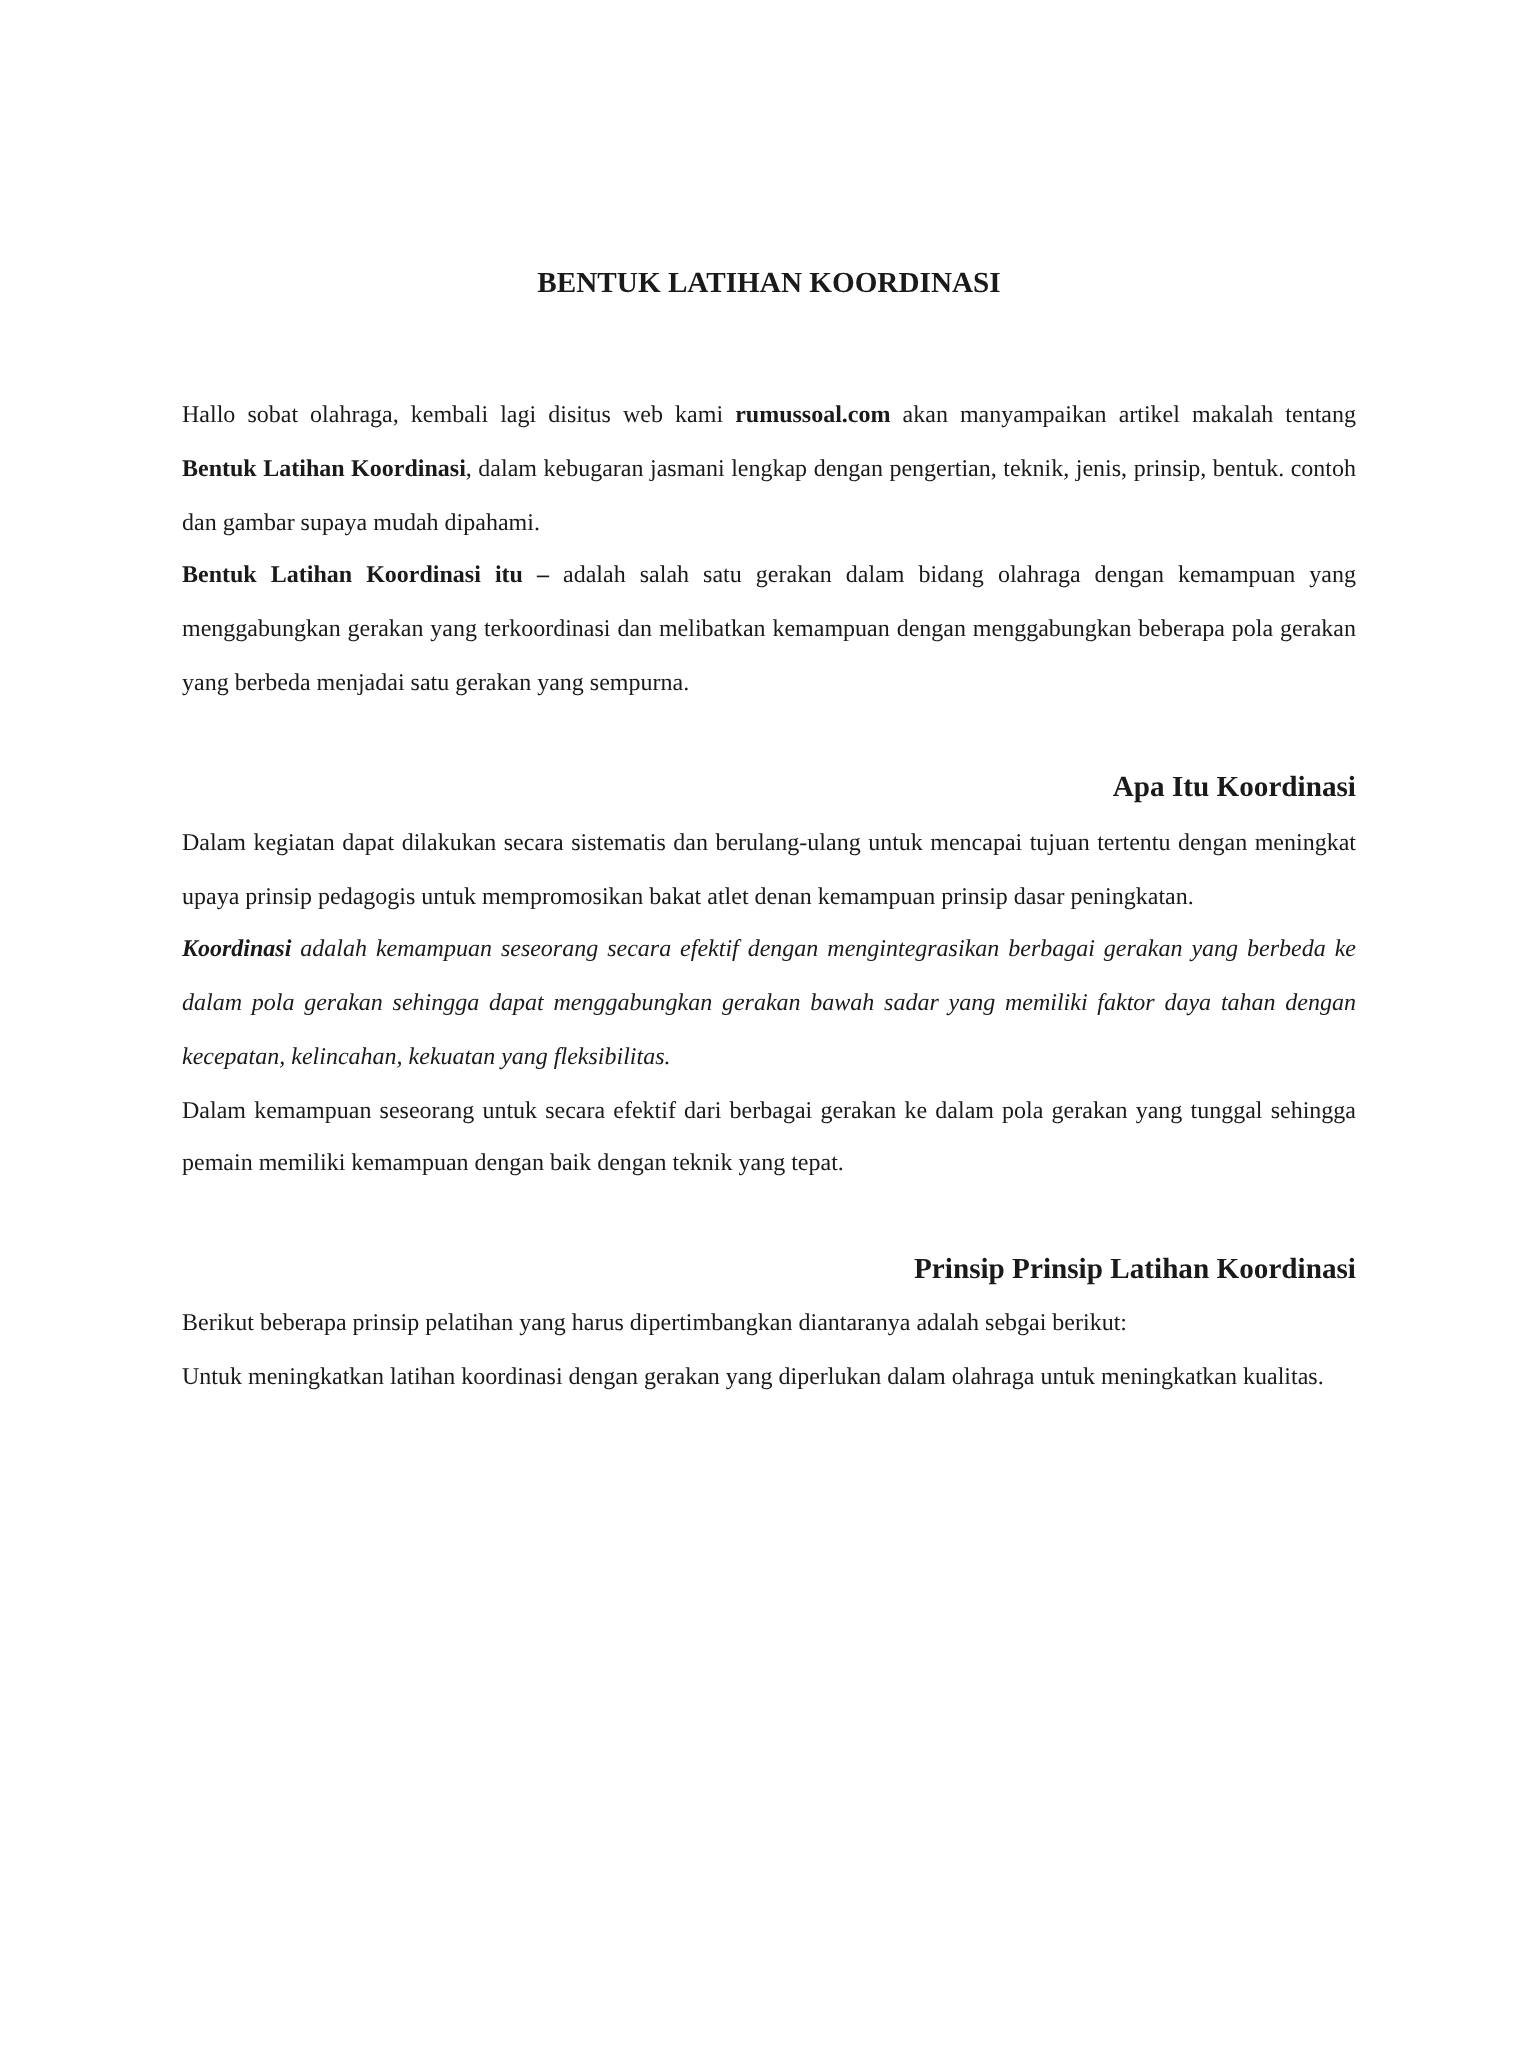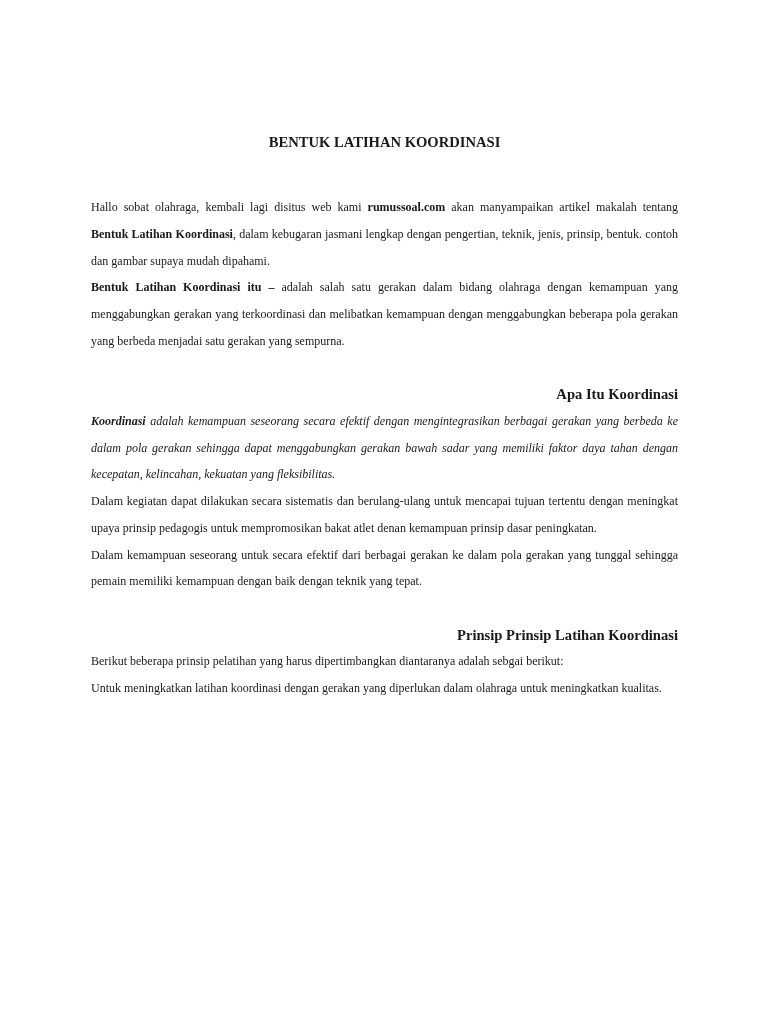--- a/index.html
+++ b/index.html
@@ -69,23 +69,23 @@
     <div class="gap" style="height:12px"></div>
 
     <p class="p"><span>Hallo sobat olahraga, kembali lagi disitus web kami </span><b>rumussoal.com</b><span> akan manyampaikan artikel makalah tentang </span><b>Bentuk Latihan Koordinasi</b><span>, dalam kebugaran jasmani lengkap dengan pengertian, teknik, jenis, prinsip, bentuk. contoh dan gambar supaya mudah dipahami.</span></p>
 
     <p class="p"><b>Bentuk Latihan Koordinasi itu –</b><span> adalah salah satu gerakan dalam bidang olahraga dengan kemampuan yang menggabungkan gerakan yang terkoordinasi dan melibatkan kemampuan dengan menggabungkan beberapa pola gerakan yang berbeda menjadai satu gerakan yang sempurna.</span></p>
 
     <div class="gap"></div>
 
     <p class="heading">Apa Itu Koordinasi</p>
 
+    <p class="p">Dalam kegiatan dapat dilakukan secara sistematis dan berulang-ulang untuk mencapai tujuan tertentu dengan meningkat upaya prinsip pedagogis untuk mempromosikan bakat atlet denan kemampuan prinsip dasar peningkatan.</p>
+
     <p class="p"><i><b>Koordinasi</b><span> adalah kemampuan seseorang secara efektif dengan mengintegrasikan berbagai gerakan yang berbeda ke dalam pola gerakan sehingga dapat menggabungkan gerakan bawah sadar yang memiliki faktor daya tahan dengan kecepatan, kelincahan, kekuatan yang fleksibilitas.</span></i></p>
-
-    <p class="p">Dalam kegiatan dapat dilakukan secara sistematis dan berulang-ulang untuk mencapai tujuan tertentu dengan meningkat upaya prinsip pedagogis untuk mempromosikan bakat atlet denan kemampuan prinsip dasar peningkatan.</p>
     <p class="p">Dalam kemampuan seseorang untuk secara efektif dari berbagai gerakan ke dalam pola gerakan yang tunggal sehingga pemain memiliki kemampuan dengan baik dengan teknik yang tepat.</p>
 
     <div class="gap"></div>
 
     <p class="heading">Prinsip Prinsip Latihan Koordinasi</p>
 
     <p class="p">Berikut beberapa prinsip pelatihan yang harus dipertimbangkan diantaranya adalah sebgai berikut:</p>
     <p class="p">Untuk meningkatkan latihan koordinasi dengan gerakan yang diperlukan dalam olahraga untuk meningkatkan kualitas.</p>
 
   </div>

